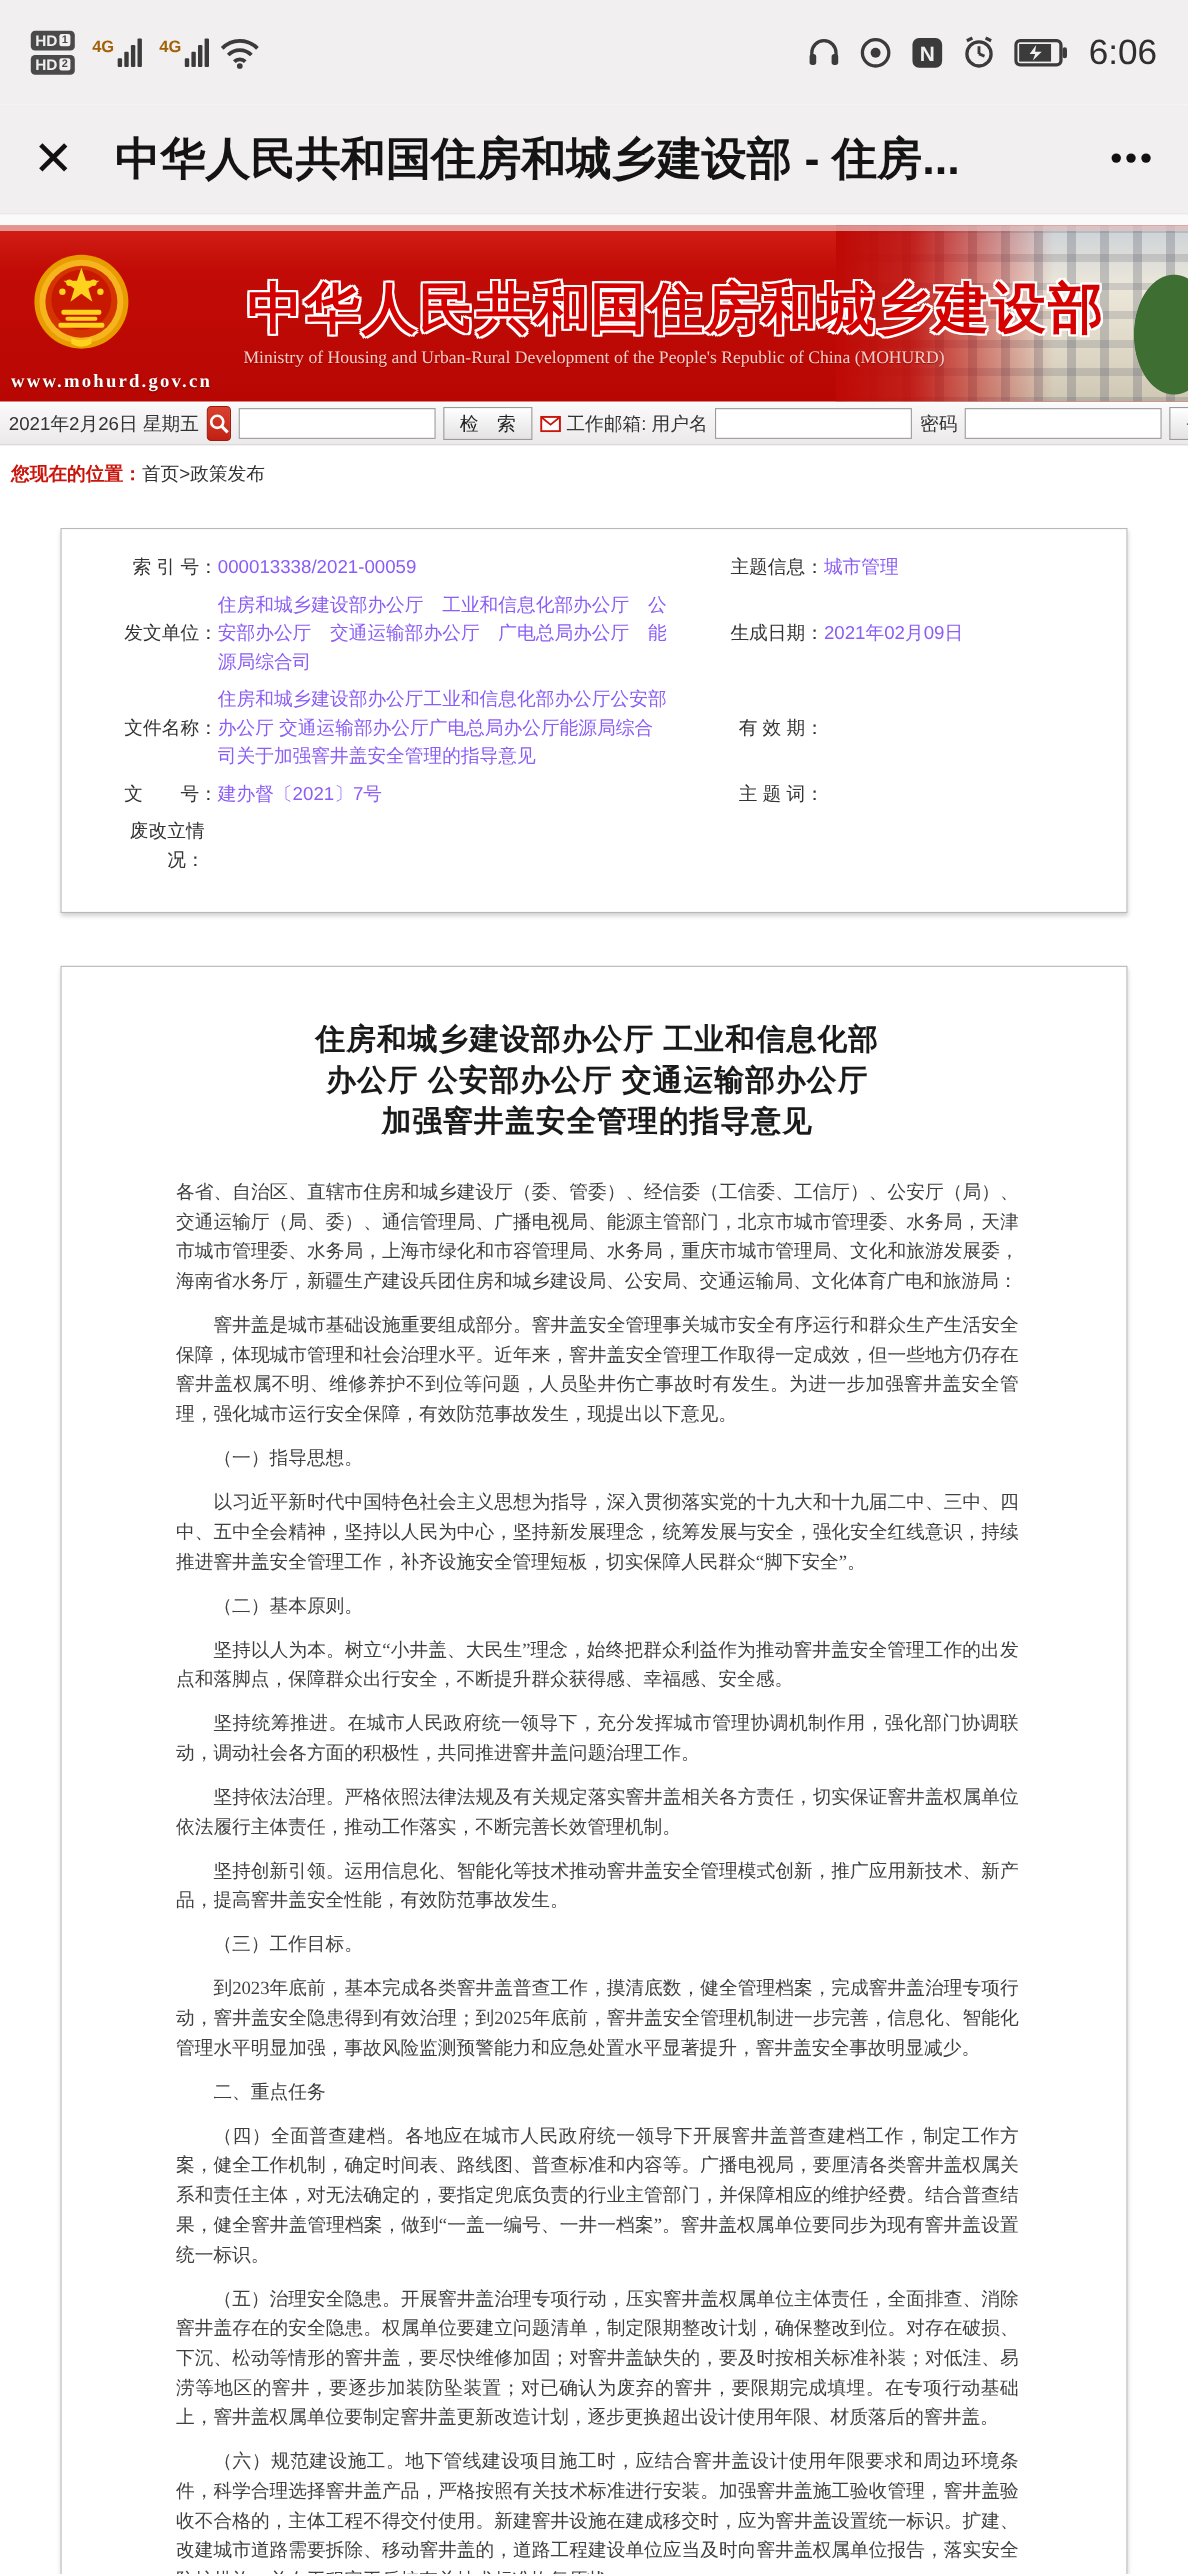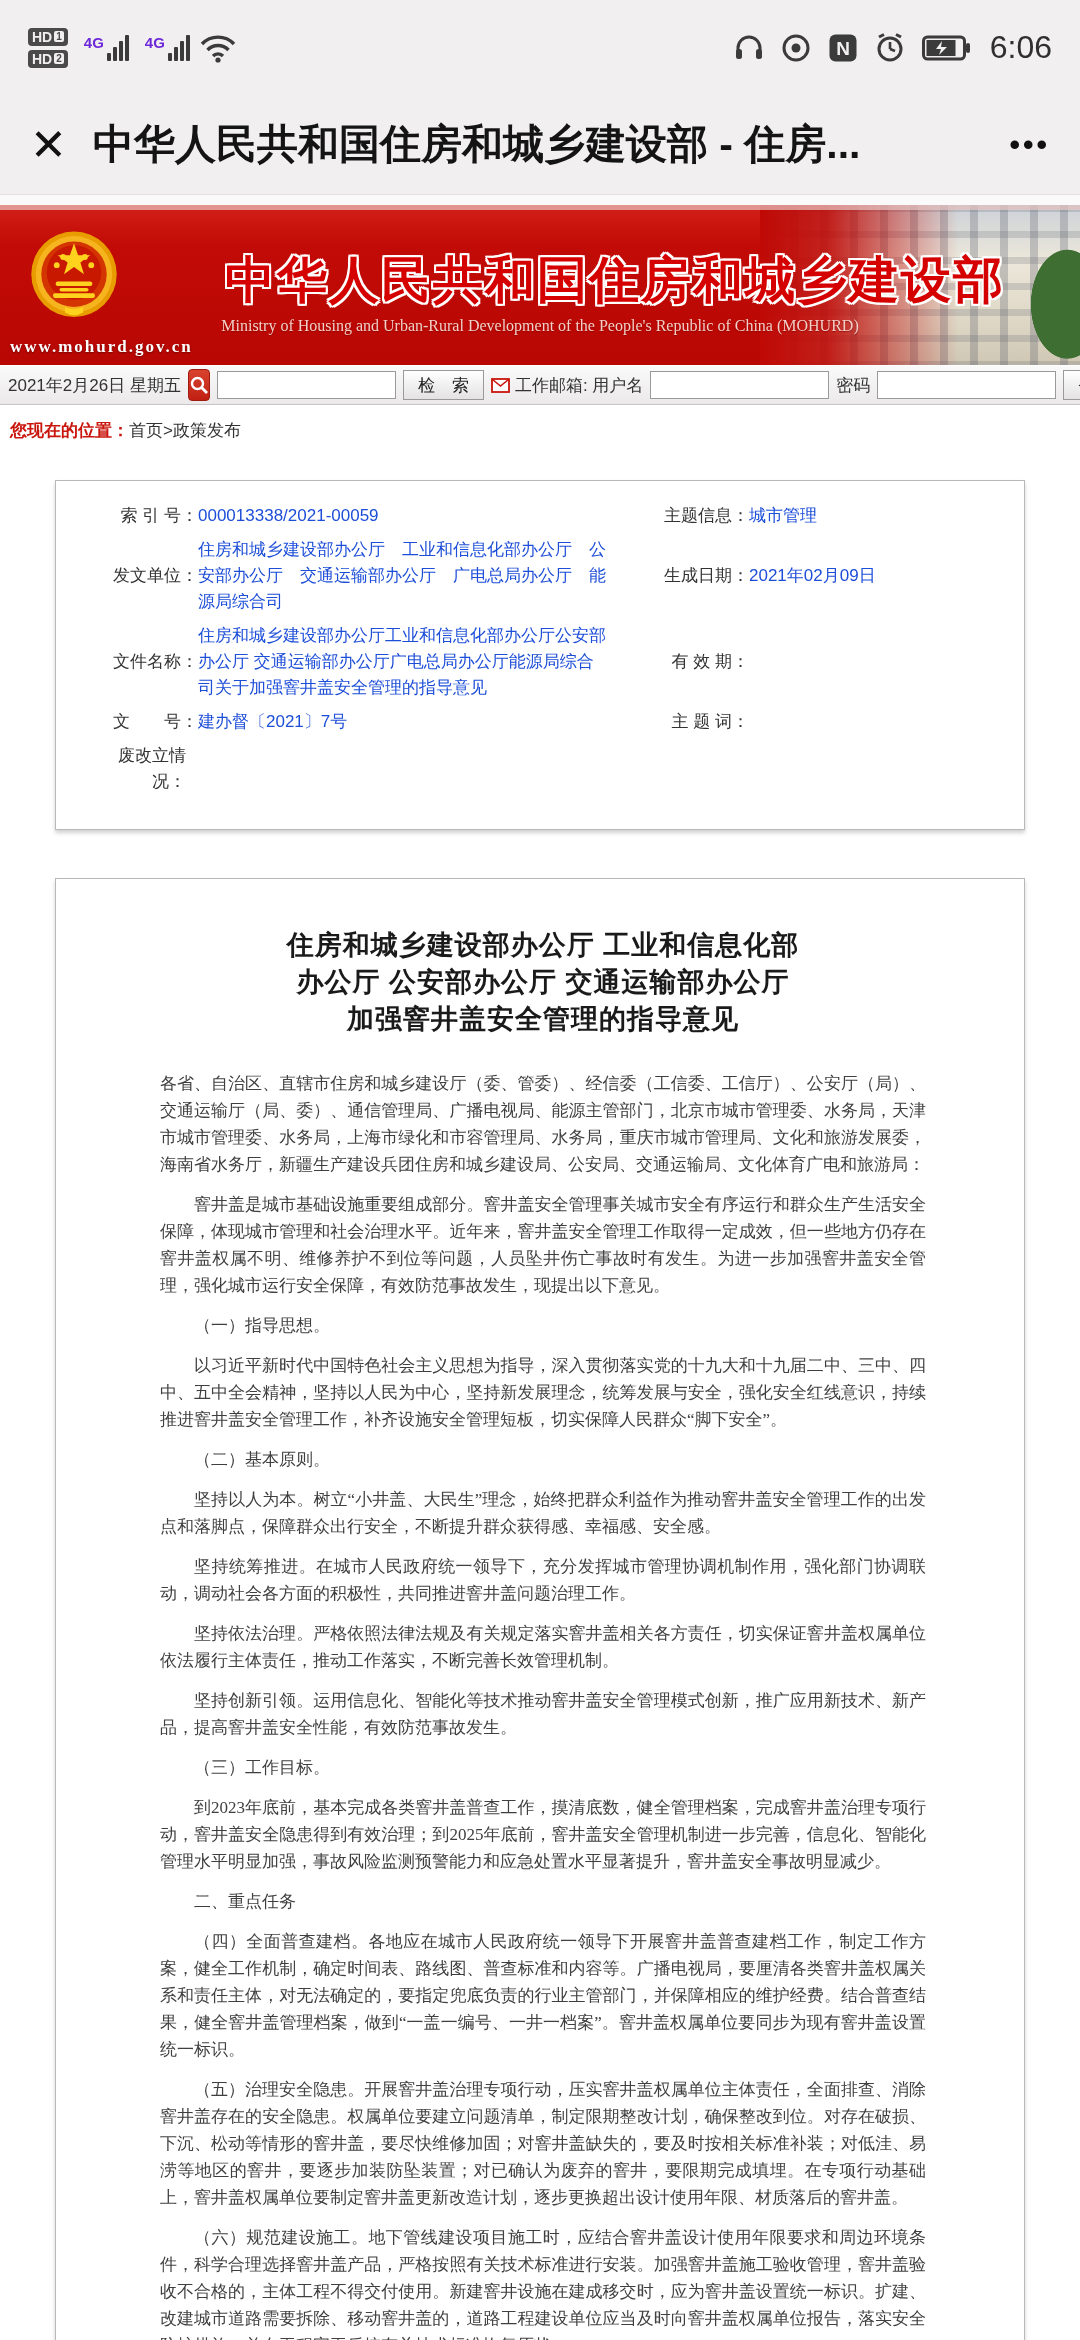--- a/index.html
+++ b/index.html
@@ -13,36 +13,36 @@
   .status-bar {
     height:95px; background:#f1eff0; display:flex; align-items:center;
     padding:0 28px; color:#3b3b3b;
   }
   .sb-left { display:flex; align-items:center; gap:10px; }
   .hd-stack { display:flex; flex-direction:column; gap:4px; }
   .hd-badge { display:flex; align-items:center; background:#4a4a4a; color:#f1eff0;
     border-radius:4px; padding:1px 4px; font-size:14px; font-weight:bold; line-height:16px;}
   .hd-num { font-size:10px; margin-left:2px; background:#f1eff0; color:#4a4a4a; border-radius:2px; padding:0 2px; line-height:11px;}
   .sig { display:flex; align-items:flex-end; gap:3px; margin-left:6px;}
-  .sig .g { font-size:15px; font-weight:bold; color:#6d28d9; margin-bottom:10px;}
+  .sig .g { font-size:15px; font-weight:bold; color:#a16207; margin-bottom:10px;}
   .bars { display:flex; align-items:flex-end; gap:2px; height:26px;}
   .bars i { width:4px; background:#3b3b3b; display:block; border-radius:1px;}
   .bars i:nth-child(1){height:8px;} .bars i:nth-child(2){height:14px;}
   .bars i:nth-child(3){height:20px;} .bars i:nth-child(4){height:26px;}
   .sb-right { margin-left:auto; display:flex; align-items:center; gap:16px;}
   .sb-icon svg { display:block; }
   .sb-time { font-size:32px; color:#2f2f2f; margin-left:4px;}
   
   .browser-bar {
     height:100px; background:#f1eff0; display:flex; align-items:center;
     padding:0 30px; border-bottom:1px solid #e3e1e2;
   }
   .close-x { font-size:44px; color:#111; line-height:1; font-weight:400; cursor:pointer; }
   .browser-title {
-    flex:1; margin:0 26px; font-size:41px; font-weight:bold; color:#141414;
+    flex:1; margin:0 38px; font-size:41px; font-weight:bold; color:#141414;
     white-space:nowrap; overflow:hidden;
   }
   .browser-menu { font-size:30px; letter-spacing:3px; color:#111; font-weight:bold; cursor:pointer;}
   .bar-gap { height:10px; background:#fbfafa; }
   
   .banner { position:relative; height:160px; background:linear-gradient(180deg,#d22017 0%,#c20b06 25%,#b80703 100%); overflow:hidden;font-family:Liberation Serif, serif;}
   .banner-photo { position:absolute; right:0; top:0; width:320px; height:100%;
     background:
       linear-gradient(90deg,#bf0905 0%, rgba(191,9,5,.88) 22%, rgba(191,9,5,0) 62%),
       radial-gradient(ellipse 60px 90px at 96% 62%, #3f6e33 60%, rgba(63,110,51,0) 61%),
@@ -86,21 +86,21 @@
   .bc-label { color:#c9150c; font-weight:bold; }
   .bc-path { color:#333; cursor:pointer; }
   
   .card { width:970px; margin-left:55px; background:#fff; border:1px solid #b9b7b8;
     box-shadow:0 3px 4px rgba(0,0,0,.18); }
   .info-card { margin-top:25px; padding:22px 30px 26px 30px; }
   .info-row { display:flex; margin-bottom:8px; }
   .info-cell-l { width:545px; display:flex; align-items:center; }
   .info-cell-r { flex:1; display:flex; align-items:center; padding-left:22px;}
   .info-label { width:112px; text-align:right; color:#333; font-size:17px; line-height:26px; flex:none;}
-  .info-value { color:#1d4ed8; font-size:17px; line-height:26px; max-width:408px;}
+  .info-value { color:#8b5cf6; font-size:17px; line-height:26px; max-width:408px;}
   .info-cell-r .info-label { width:96px; }
   .doc-card { margin-top:48px; padding:48px 98px 60px 104px; }
   .doc-title { text-align:center; margin-bottom:32px; }
   .doc-title-line { font-size:27px; font-weight:bold; color:#1a1a1a; line-height:37px; letter-spacing:1px;}
   .doc-para { font-size:17px; color:#3f3f3f; line-height:27px; text-align:justify; margin:13px 0;font-family:Liberation Serif, serif;}
   .doc-para.indent { text-indent:2em; }
 </style>
 </head>
 <body>
 

